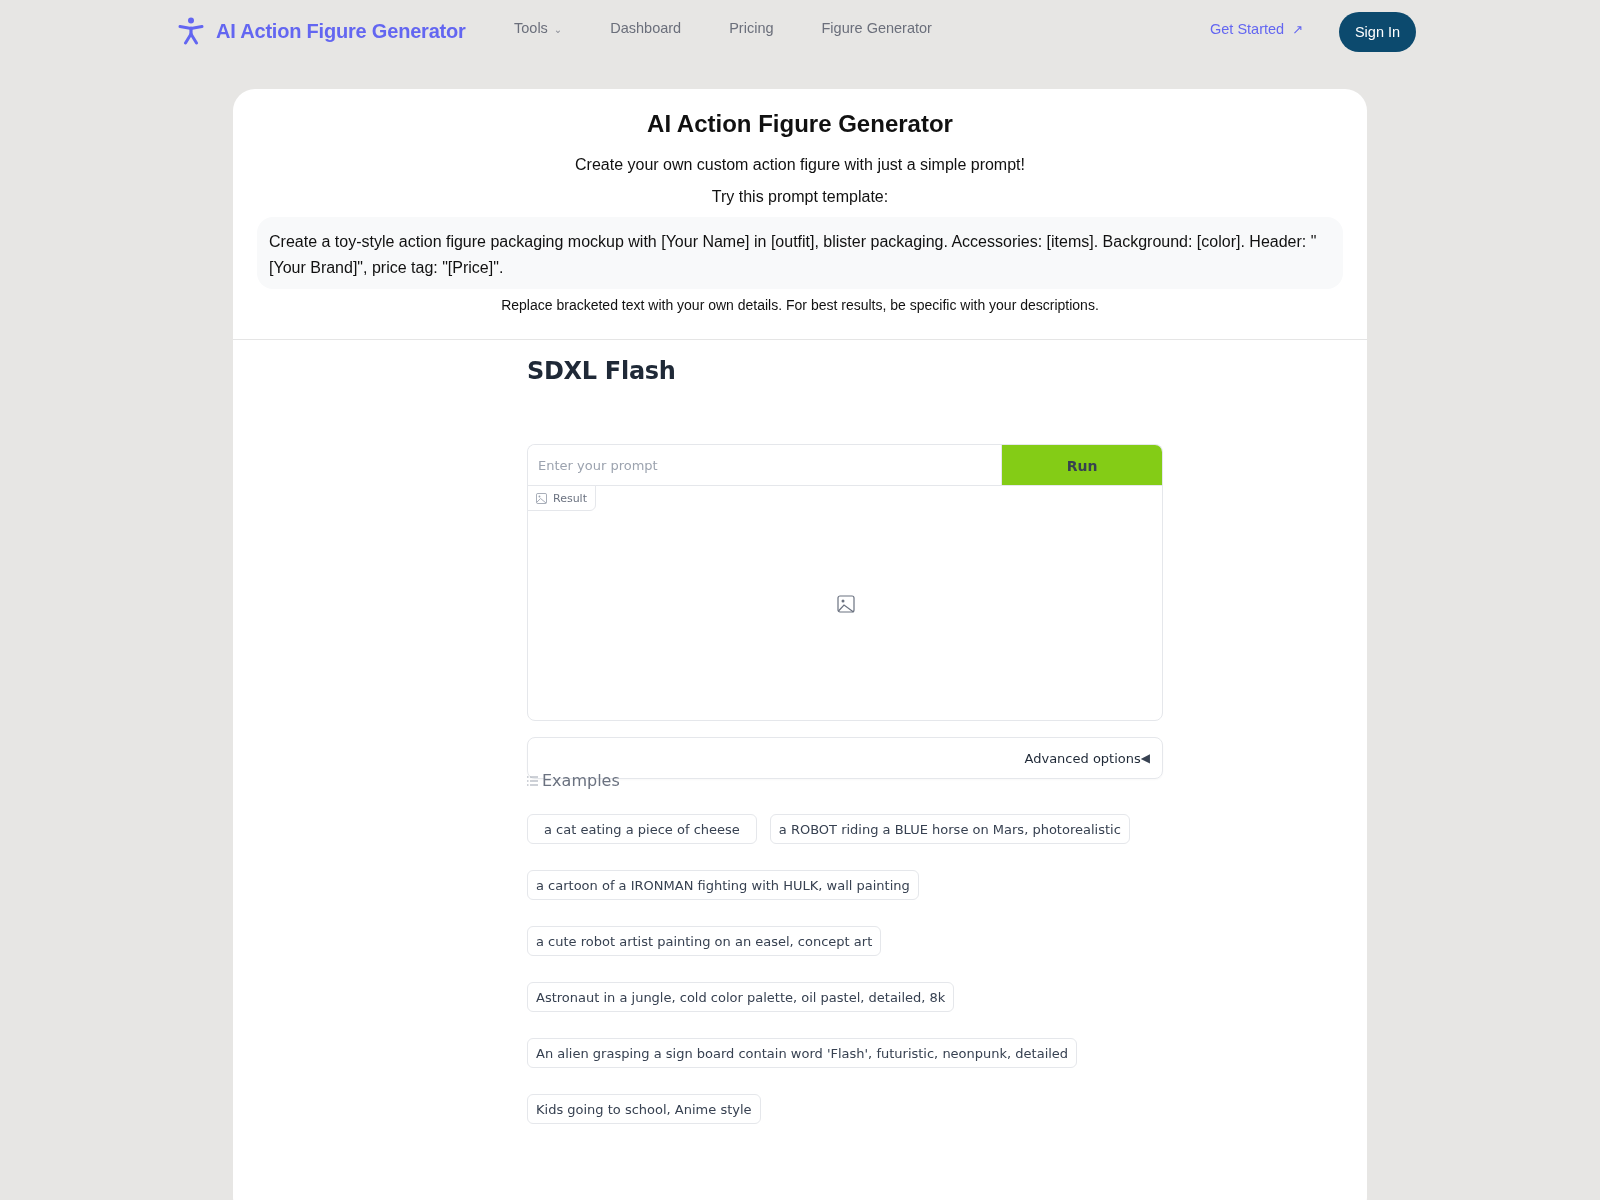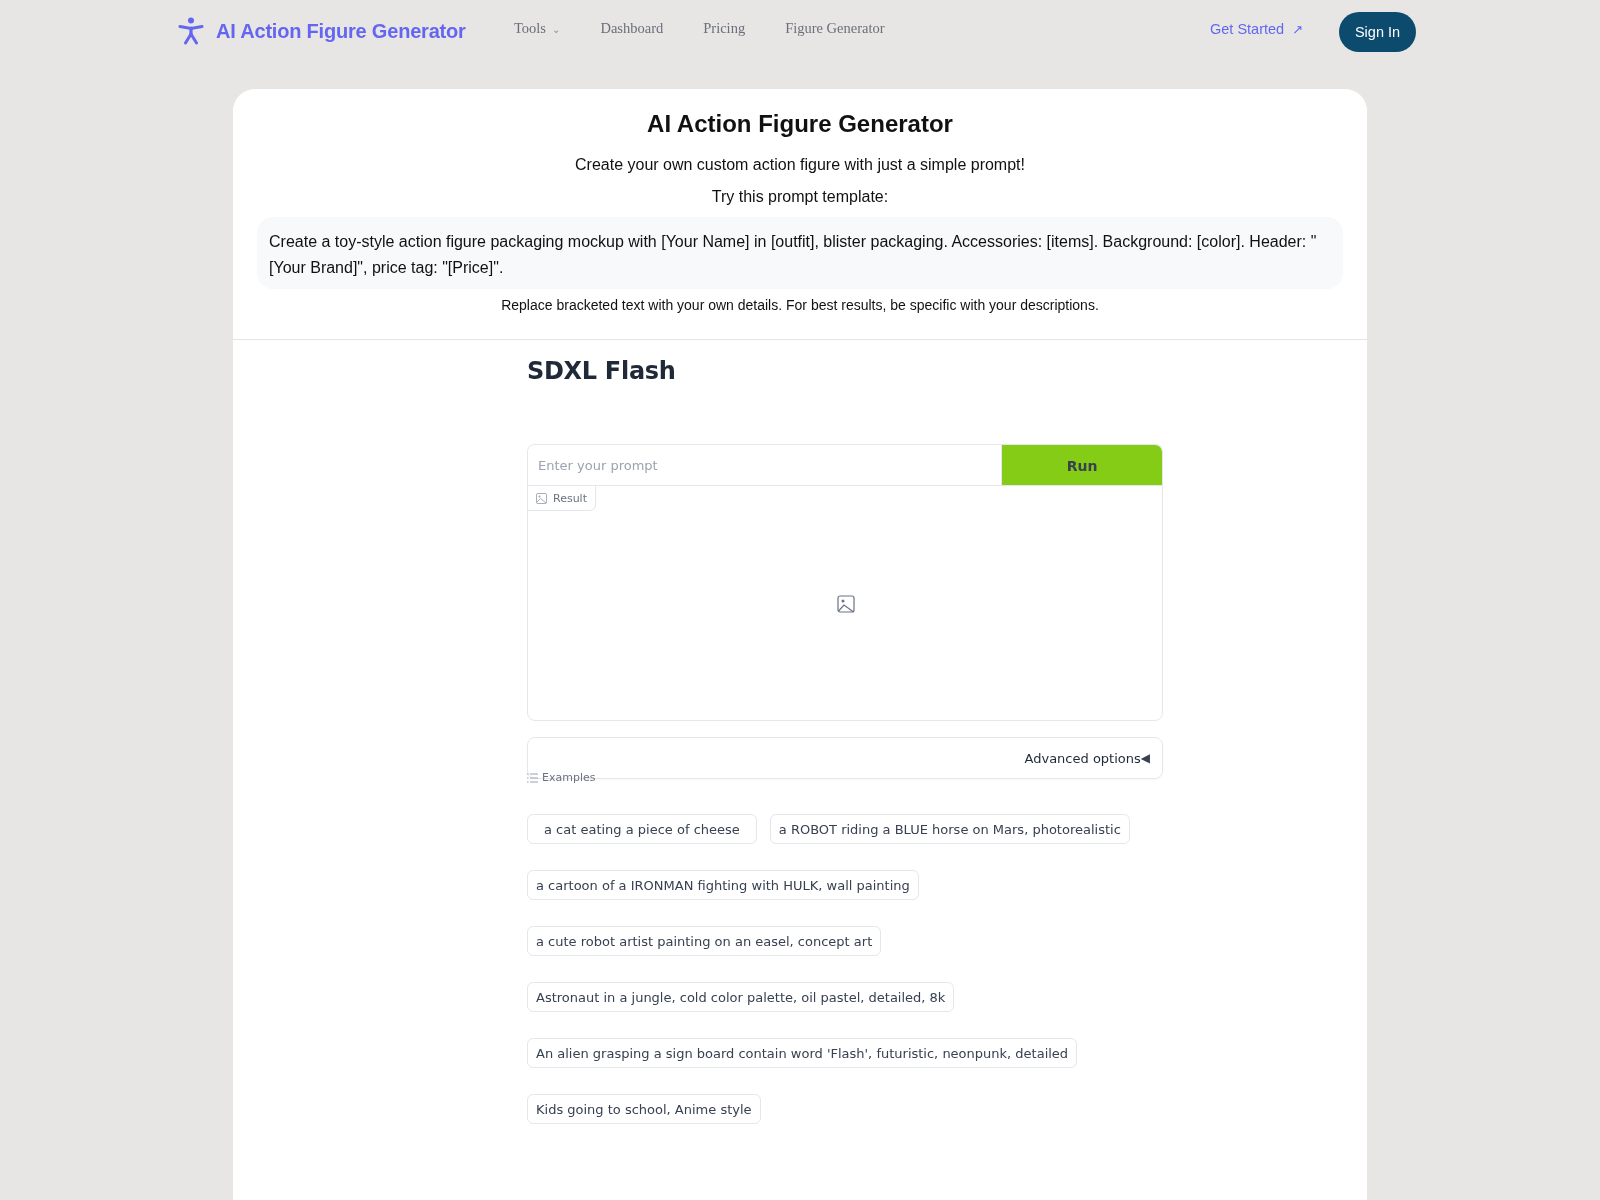--- a/index.html
+++ b/index.html
@@ -17,22 +17,21 @@
     .brand {
       position: absolute; left: 178px; top: 16px; height: 30px;
       display: flex; align-items: center; gap: 12px;
       text-decoration: none;
     }
     .brand svg { width: 26px; height: 28px; }
     .brand-name {
       font-size: 20px; font-weight: 700; color: #6366f1; letter-spacing: -0.2px;
     }
     .nav {
-      position: absolute; left: 514px; top: 20px; display: flex; gap: 4px;
-      font-family: Liberation Serif, serif;
+      position: absolute; left: 514px; top: 20px; display: flex; gap: 12px;
     }
     .nav-item {
       font-size: 14.5px; color: #6b6f7b; margin-right: 36px;
       display: flex; align-items: center; gap: 6px; cursor: pointer;
     }
     .nav-item .chev { font-size: 10px; color: #8a8d96; margin-top: 2px; }
     .get-started {
       position: absolute; left: 1210px; top: 21px;
       font-size: 14.5px; color: #6366f1; display: flex; align-items: center; gap: 8px;
       cursor: pointer;
@@ -124,21 +123,21 @@
     .adv {
       position: absolute; top: 380px; left: 0; width: 636px; height: 42px;
       border: 1px solid #e5e7eb; border-radius: 8px;
       display: flex; align-items: center; justify-content: flex-end;
       padding: 0 12px; font-size: 13px; color: #1f2937; cursor: pointer;
       box-shadow: 0 1px 2px rgba(0,0,0,0.03);
     }
     .adv .tri { font-size: 12px; color: #374151; }
     .examples-label {
       position: absolute; top: 414px; left: 0; display: flex; align-items: center;
-      gap: 4px; font-size: 11px; color: #6b7280;
+      gap: 4px; font-size: 16px; color: #6b7280;
     }
     .examples {
       position: absolute; top: 457px; left: 0; width: 640px;
       display: flex; flex-wrap: wrap; column-gap: 8px; row-gap: 8px; gap: 13px;
     }
     .example {
       height: 30px; border: 1px solid #e5e7eb; border-radius: 6px;
       padding: 0 8px; font-size: 13px; color: #374151; background: #fff;
       display: flex; align-items: center; cursor: pointer; white-space: nowrap;
       font-family: "DejaVu Sans", sans-serif;

